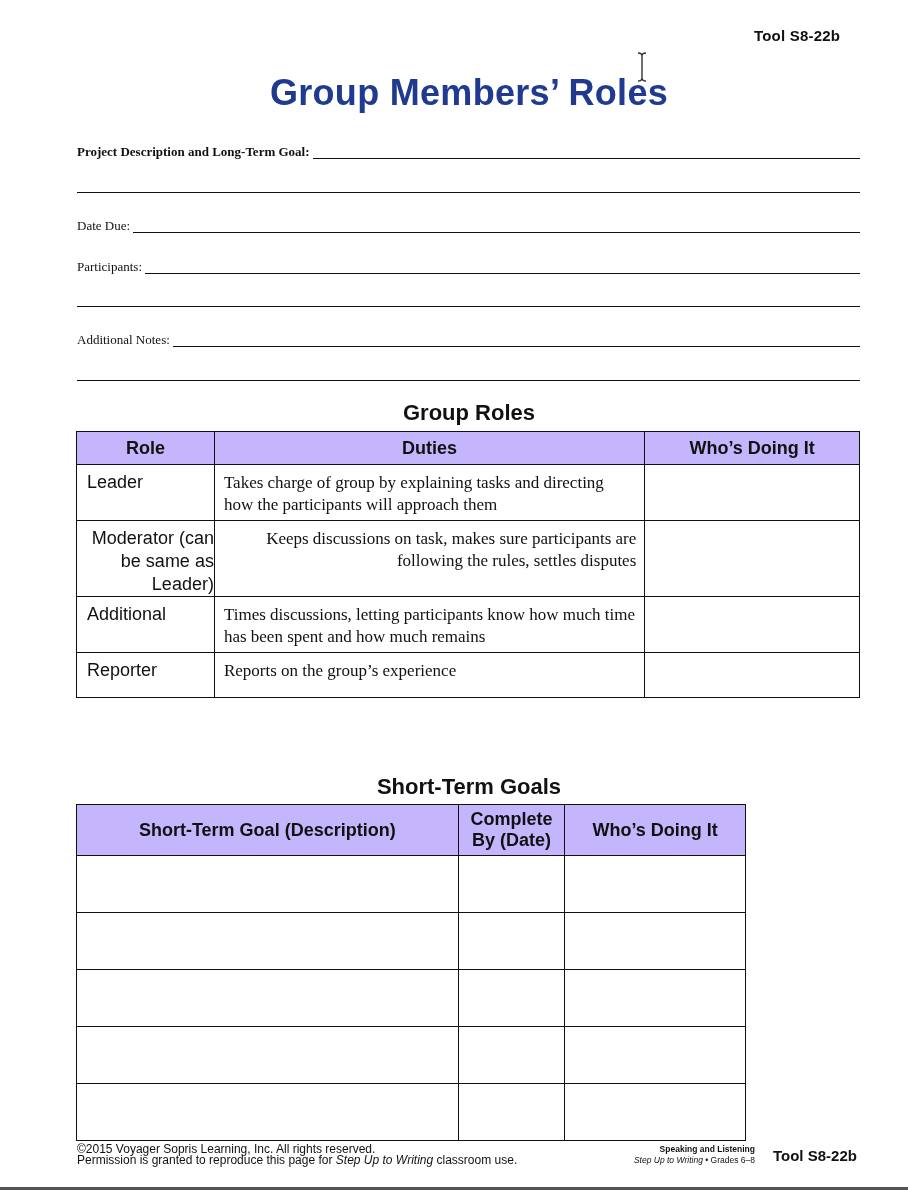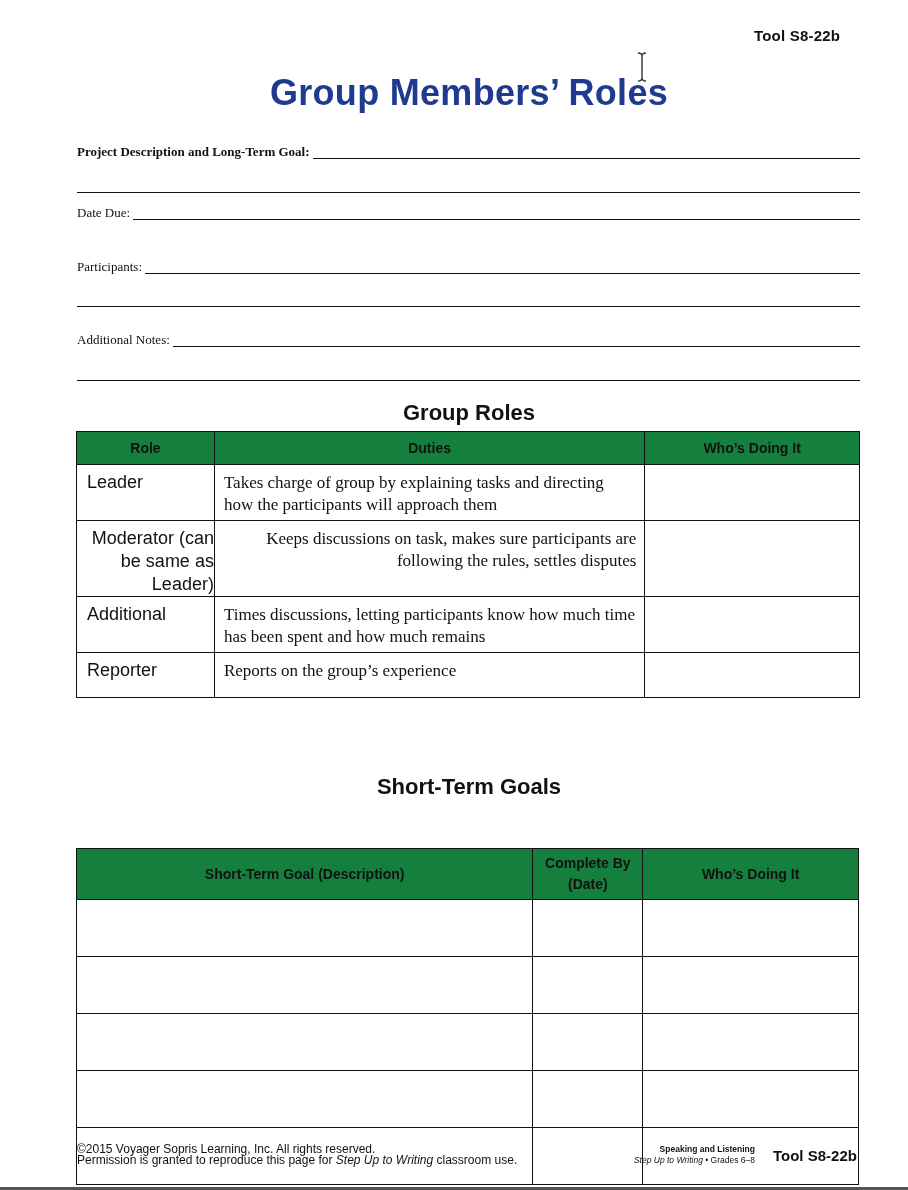--- a/index.html
+++ b/index.html
@@ -8,27 +8,27 @@
   .cursor { position: absolute; top: 52px; left: 636px; width: 12px; height: 30px; }
   .title { position: absolute; top: 72px; left: 0; width: 938px; text-align: center; font-weight: bold; font-size: 36px; color: #1f3a8f; letter-spacing: 0.3px; }
   .field { position: absolute; left: 77px; width: 783px; display: flex; align-items: flex-end; font-family: "Liberation Serif", serif; font-size: 13px; }
   .field .lbl { white-space: nowrap; padding-right: 3px; line-height: 18px; }
   .field .line { flex: 1; border-bottom: 1px solid #111; height: 1px; margin-bottom: 2px; }
   .field.bold .lbl { font-weight: bold; }
   .rule { position: absolute; left: 77px; width: 783px; border-bottom: 1px solid #111; }
   .section-title { position: absolute; left: 0; width: 938px; text-align: center; font-weight: bold; font-size: 22px; }
   table { position: absolute; border-collapse: collapse; }
   th, td { border: 1px solid #111; }
-  th { background: #15803d; font-weight: bold; font-size: 14px; }
+  th { background: #c4b5fd; font-weight: bold; font-size: 18px; }
   .roles { left: 76px; top: 431px; width: 784px; }
   .roles th { height: 32px; padding: 0; }
   .roles td { vertical-align: top; }
   .roles td.role { font-weight: normal; font-size: 18px; padding: 6px 0 0 10px; line-height: 23px; }
   .roles td.duty { font-family: "Liberation Serif", serif; font-size: 17px; line-height: 22px; padding: 7px 8px 0 9px; }
-  .goals { left: 76px; top: 848px; width: 783px; border-radius: 24px; }
+  .goals { left: 76px; top: 804px; width: 670px; border-radius: 24px; }
   .goals th { height: 50px; padding: 0; line-height: 21px; }
   .goals td { height: 54px; }
   .footer-left { position: absolute; left: 77px; top: 1144px; font-size: 12px; line-height: 11px; }
   .footer-right { position: absolute; right: 153px; top: 1144px; font-size: 8.5px; line-height: 11px; text-align: right; }
   .footer-tool { position: absolute; left: 773px; top: 1147px; font-weight: bold; font-size: 15px; }
   .bottom-bar { position: absolute; left: 0; top: 1187px; width: 908px; height: 3px; background: #555; }
   i { font-style: italic; }
 </style>
 </head>
 <body>
@@ -40,21 +40,21 @@
 </svg>
 
 <div class="title">Group Members’ Roles</div>
 
 <div class="field bold" style="top:143px;">
   <span class="lbl">Project Description and Long-Term Goal:</span>
   <span class="line"></span>
 </div>
 <div class="rule" style="top:192px;"></div>
 
-<div class="field" style="top:204px;">
+<div class="field" style="top:217px;">
   <span class="lbl">Date Due:</span>
   <span class="line"></span>
 </div>
 
 <div class="field" style="top:258px;">
   <span class="lbl">Participants:</span>
   <span class="line"></span>
 </div>
 <div class="rule" style="top:306px;"></div>
 

